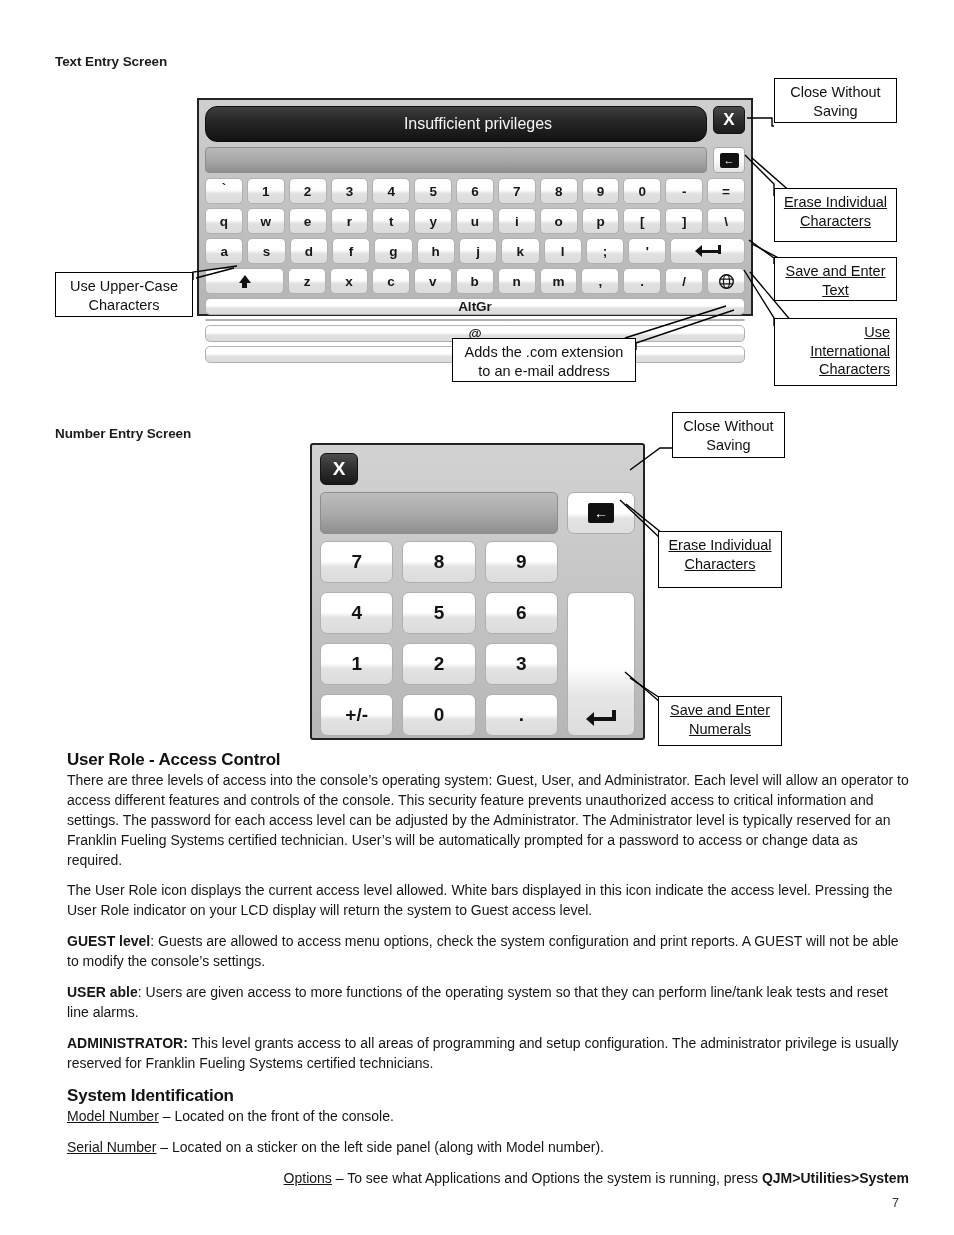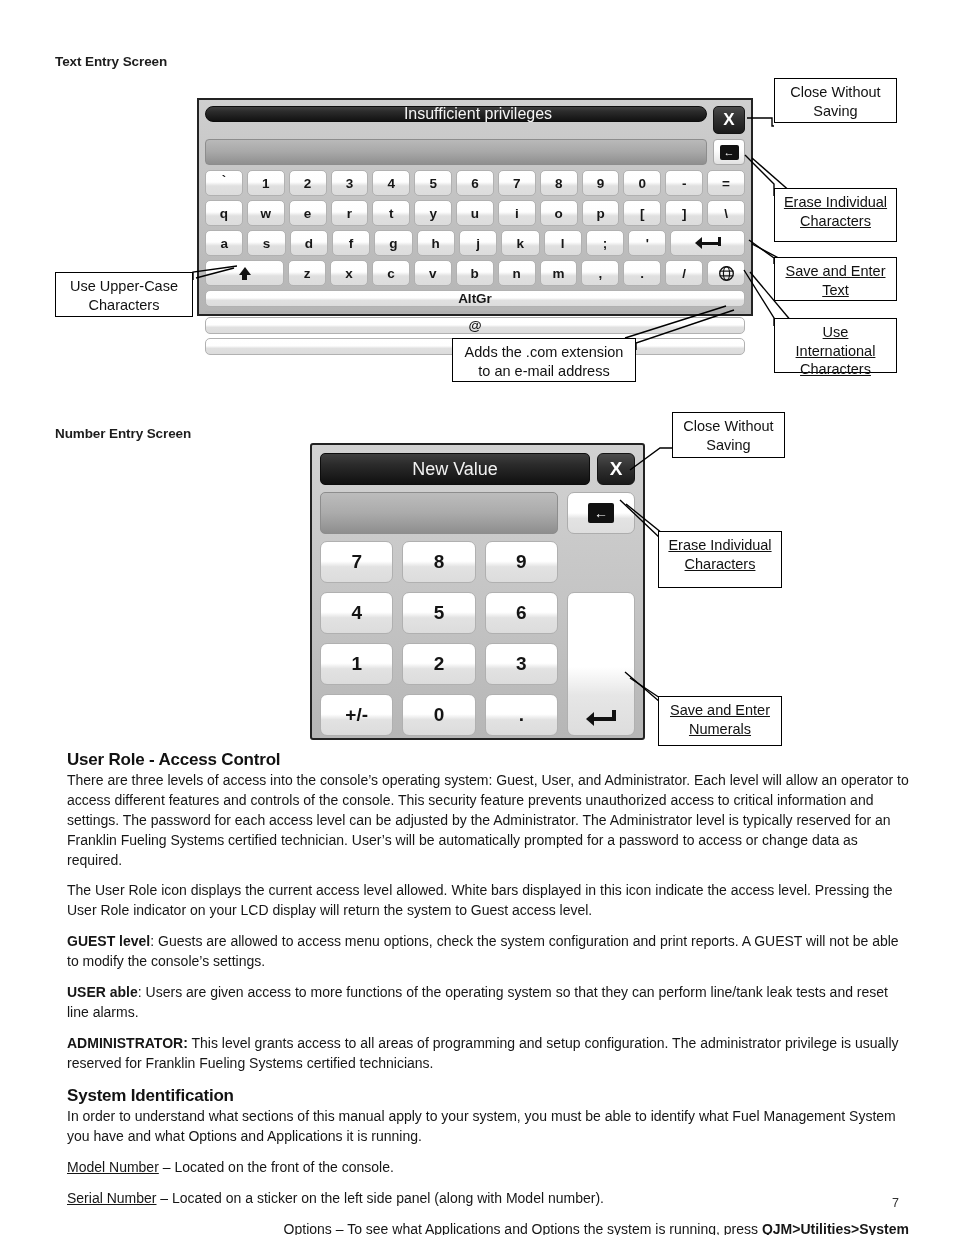--- a/index.html
+++ b/index.html
@@ -63,21 +63,21 @@
   }
   .kb-title {
     flex: 1 1 auto;
     background: linear-gradient(180deg,#3d3d3d 0%, #2a2a2a 35%, #121212 100%);
     border-radius: 12px;
     color: #f4f4f4;
     font-size: 16px;
     display: flex;
     align-items: center;
     justify-content: center;
-    height: 16px;
+    height: 36px;
     border: 1px solid #0d0d0d;
     padding-left: 44px;
   }
   .kb-close {
     width: 32px; height: 28px;
     background: linear-gradient(180deg,#4a4a4a 0%, #303030 45%, #1b1b1b 100%);
     border: 1px solid #151515;
     border-radius: 5px;
     color: #fff;
     font-weight: bold;
@@ -441,42 +441,41 @@
 <div class="callout center" style="left:774px; top:188px; width:123px; height:54px;">
   <div>Erase Individual</div>
   <div>Characters</div>
 </div>
 
 <div class="callout center" style="left:774px; top:257px; width:123px; height:44px;">
   <div>Save and Enter</div>
   <div>Text</div>
 </div>
 
-<div class="callout center" style="left:774px; top:318px; width:123px; height:55px;">
+<div class="callout center" style="left:774px; top:318px; width:123px; height:68px;text-align:right;">
   <div>Use</div>
   <div>International</div>
   <div>Characters</div>
 </div>
 
 <div class="callout left" style="left:55px; top:272px; width:138px; height:45px;">
   <div>Use Upper-Case</div>
   <div>Characters</div>
 </div>
 
 <div class="callout left" style="left:452px; top:338px; width:184px; height:44px;">
   <div>Adds the .com extension</div>
   <div>to an e-mail address</div>
 </div>
 
 <div class="sec-label" style="left:55px; top:426px;">Number Entry Screen</div>
 
 <div class="np-frame" style="left:310px; top:443px; width:335px; height:297px;">
 
   <div class="np-toprow">
-    <div class="np-title">New Value</div>
     <div class="np-close">X</div>
   </div>
 
   <div class="np-inputrow">
     <div class="np-input"></div>
     <div class="np-backspace">
       <div class="np-bs-glyph">←</div>
     </div>
   </div>
 
@@ -537,21 +536,20 @@
   <p class="para">
     <span class="b">USER able</span><span>: Users are given access to more functions of the operating system so that they can perform line/tank leak tests and reset line alarms.</span>
   </p>
 
   <p class="para">
     <span class="b">ADMINISTRATOR:</span><span> This level grants access to all areas of programming and setup configuration. The administrator privilege is usually reserved for Franklin Fueling Systems certified technicians.</span>
   </p>
 
   <h2 class="head" style="margin-top:13px;">System Identification</h2>
 
-  <p class="para">In order to understand what sections of this manual apply to your system, you must be able to identify what Fuel Management System you have and what Options and Applications it is running.</p>
 
   <p class="para">
     <span class="u">Model Number</span><span> – Located on the front of the console.</span>
   </p>
 
   <p class="para">
     <span class="u">Serial Number</span><span> – Located on a sticker on the left side panel (along with Model number).</span>
   </p>
 
   <p class="para">

